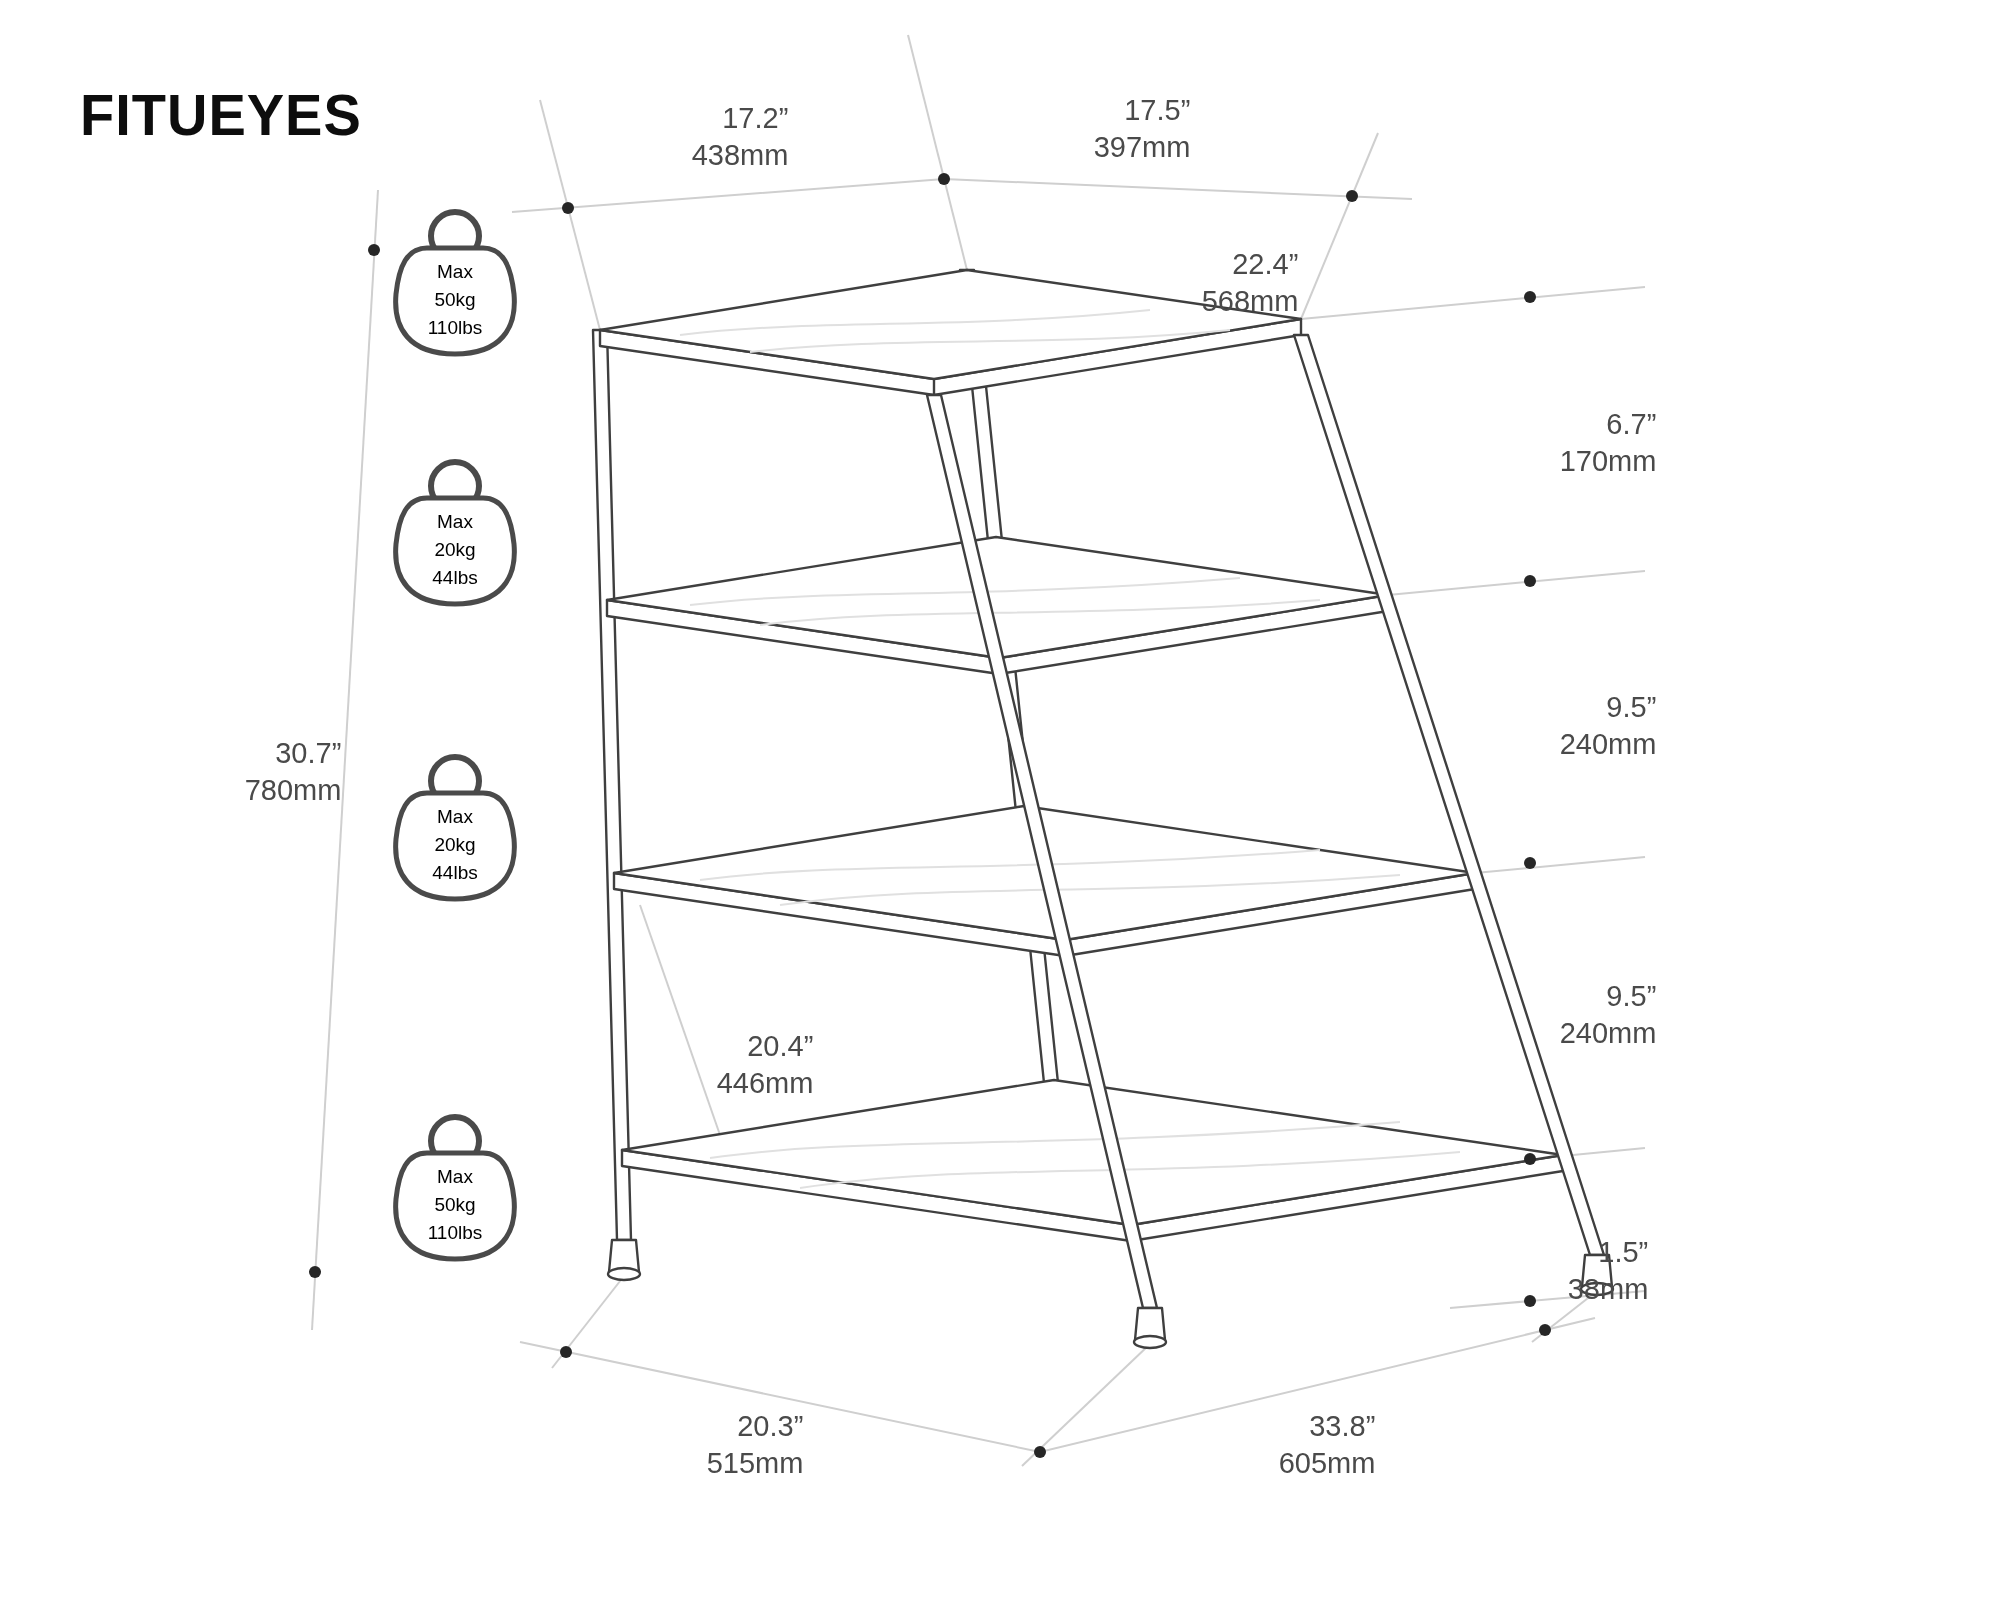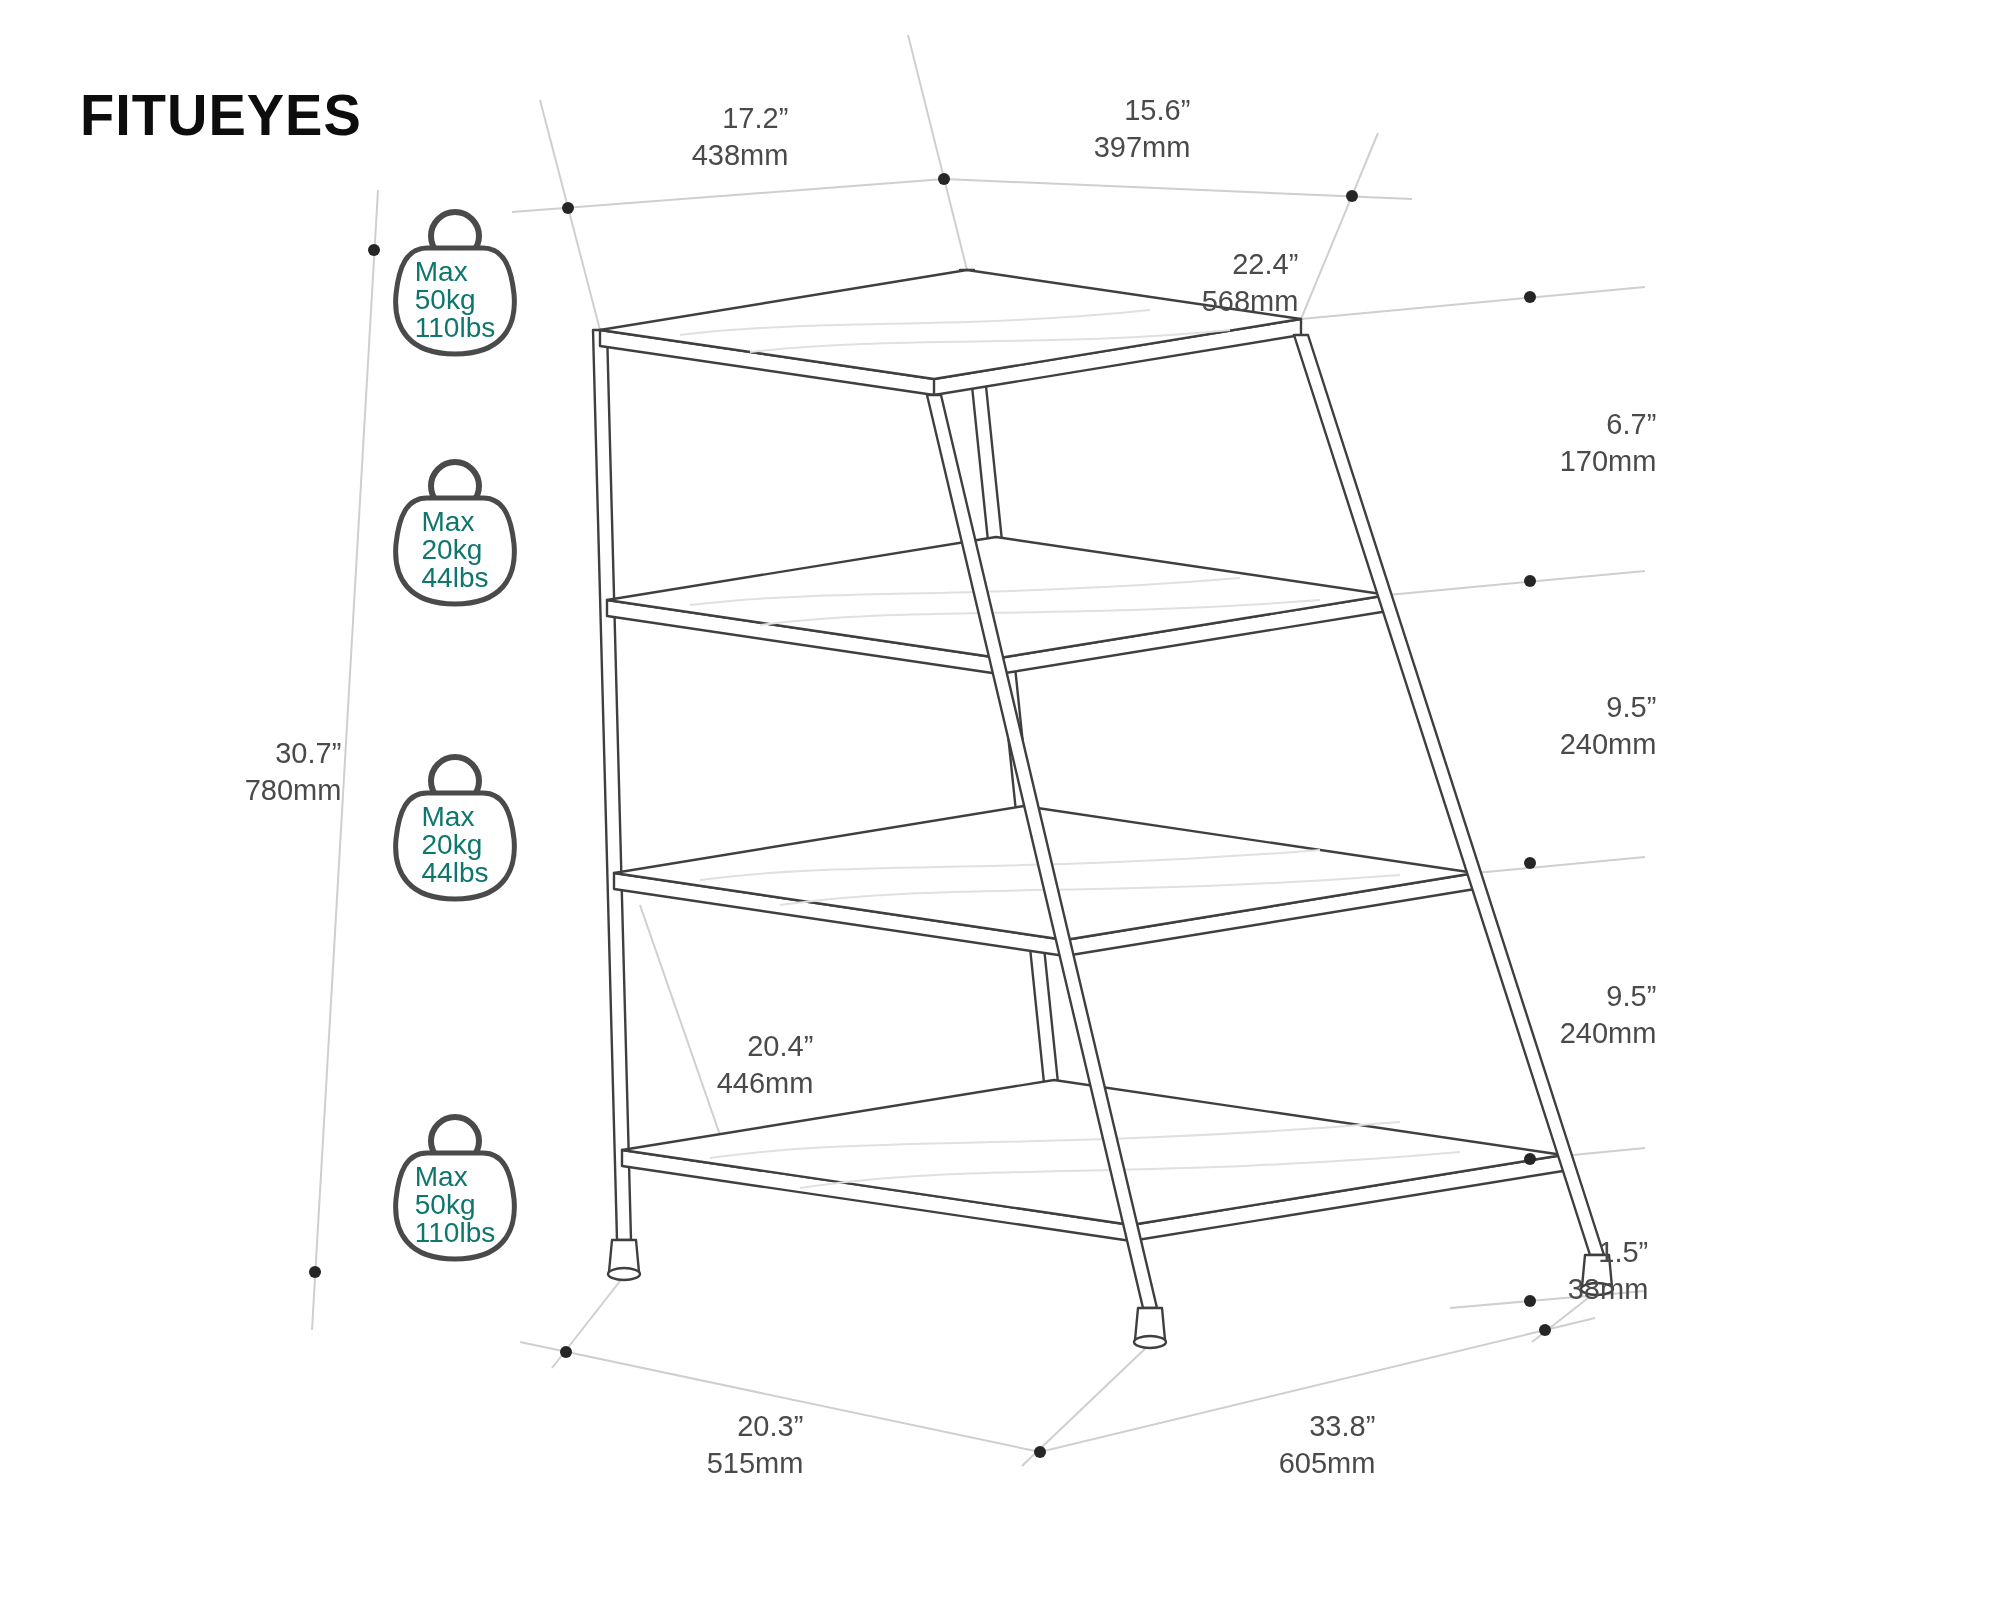--- a/index.html
+++ b/index.html
@@ -4,21 +4,21 @@
 <style>
   html,body{margin:0;padding:0;background:#ffffff;}
   .canvas{position:relative;width:2000px;height:1600px;background:#ffffff;overflow:hidden;
           font-family:"Liberation Sans", sans-serif;}
   .canvas svg{position:absolute;left:0;top:0;}
   .logo{position:absolute;left:80px;top:82px;font-size:56px;font-weight:800;
         letter-spacing:1px;color:#0d0d0d;transform:scaleY(1.04);}
   .dim{position:absolute;text-align:right;font-size:29px;line-height:37px;color:#4a4a4a;
        transform:translateX(-50%);white-space:nowrap;}
   .dim span{display:block;}
-  .badge-text{position:absolute;text-align:left;font-size:28px;line-height:28px;color:#0f766e;
+  .badge-text{position:absolute;text-align:center;font-size:19px;line-height:28px;color:#000000;
        transform:translateX(-50%);white-space:nowrap;}
   .badge-text span{display:block;}
 </style>
 </head>
 <body>
 
 <div class="canvas">
 
   <svg width="2000" height="1600" viewBox="0 0 2000 1600">
 
@@ -145,21 +145,21 @@
     </g>
   </svg>
 
   <div class="logo">FITUEYES</div>
 
   <div class="dim" style="left:740px;top:100px">
     <span>17.2”</span>
     <span>438mm</span>
   </div>
   <div class="dim" style="left:1142px;top:92px">
-    <span>15.6”</span>
+    <span>17.5”</span>
     <span>397mm</span>
   </div>
   <div class="dim" style="left:1250px;top:246px">
     <span>22.4”</span>
     <span>568mm</span>
   </div>
   <div class="dim" style="left:1608px;top:406px">
     <span>6.7”</span>
     <span>170mm</span>
   </div>

